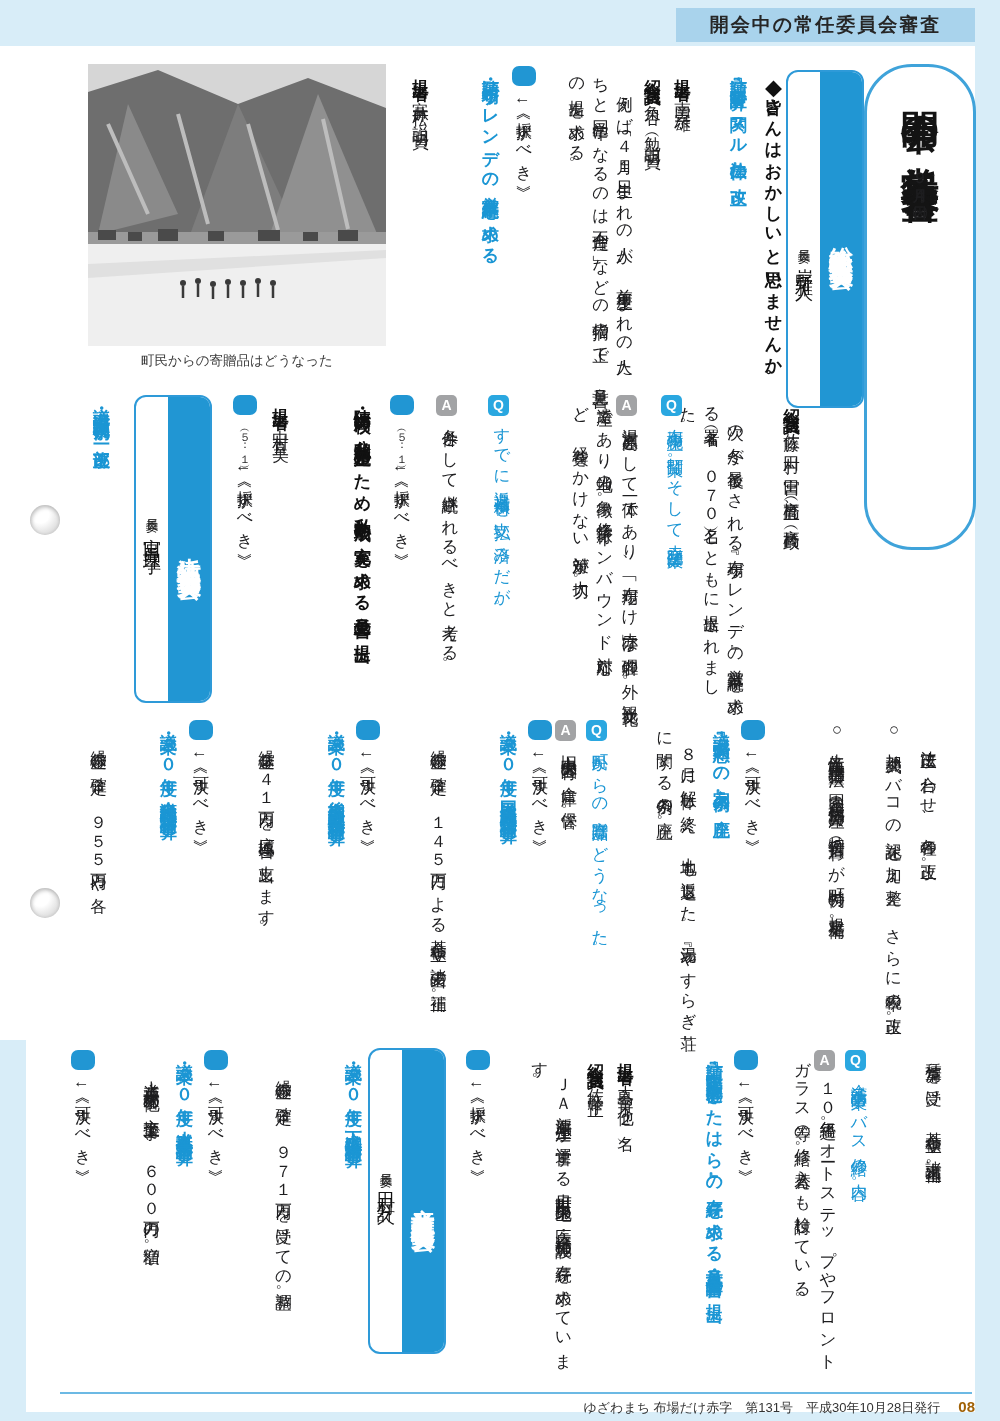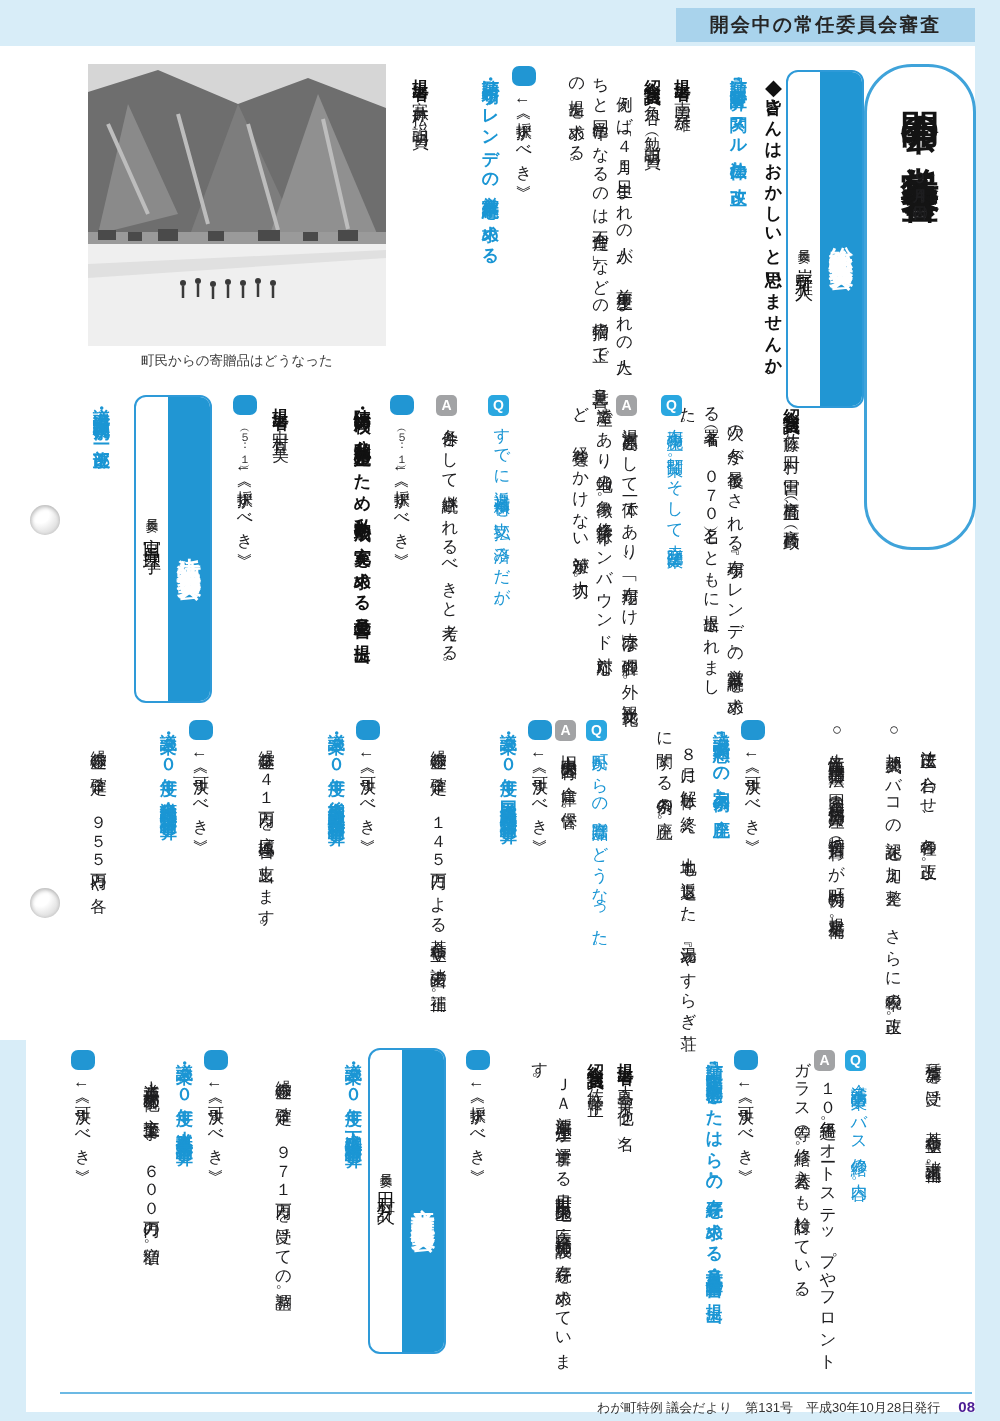--- a/index.html
+++ b/index.html
@@ -82,21 +82,21 @@
   .caption {
     position:absolute; left:88px; top:352px; width:298px; text-align:center;
     font-size:13.5px; color:#3a3a3a;
   }
   
   .footline { position:absolute; left:60px; top:1392px; width:912px; height:2px; background:#6cb9e4; }
   .footer {
     position:absolute; left:60px; top:1398px; width:915px; text-align:right;
     font-size:13px; color:#333;
   }
-  .footer .pageno { font-size:15px; font-weight:700; margin-left:18px; color:#4c1d95; }
+  .footer .pageno { font-size:15px; font-weight:700; margin-left:18px; color:#a16207; }
 </style>
 </head>
 <body>
 
 <div id="page">
 
   <div class="edge edge-top"></div>
   <div class="edge edge-right"></div>
   <div class="edge edge-bottom"></div>
   <div class="edge edge-left"></div>
@@ -275,16 +275,16 @@
     <span class="badge">賛成全員</span><span class="res-arrow">↓</span><span class="res-text">《可決すべき》</span>
   </div>
   <div class="tblock bt" style="right:804px;top:1050px;height:340px;">議案・３０年度　水道事業会計補正予算</div>
   <div class="tblock ind1" style="right:837px;top:1050px;height:330px;">上水道井戸揚水管他の交換工事で、６００万円の増額。</div>
   <div class="tblock" style="right:905px;top:1050px;height:330px;">
     <span class="badge">賛成全員</span><span class="res-arrow">↓</span><span class="res-text">《可決すべき》</span>
   </div>
 
   <div class="footline"></div>
   <div class="footer">
-    <span>わが町特例 議会だより　第131号　平成30年10月28日発行</span><span class="pageno">08</span>
+    <span>ゆざわまち 布場だけ赤字　第131号　平成30年10月28日発行</span><span class="pageno">08</span>
   </div>
 
 </div>
 
 </body></html>

